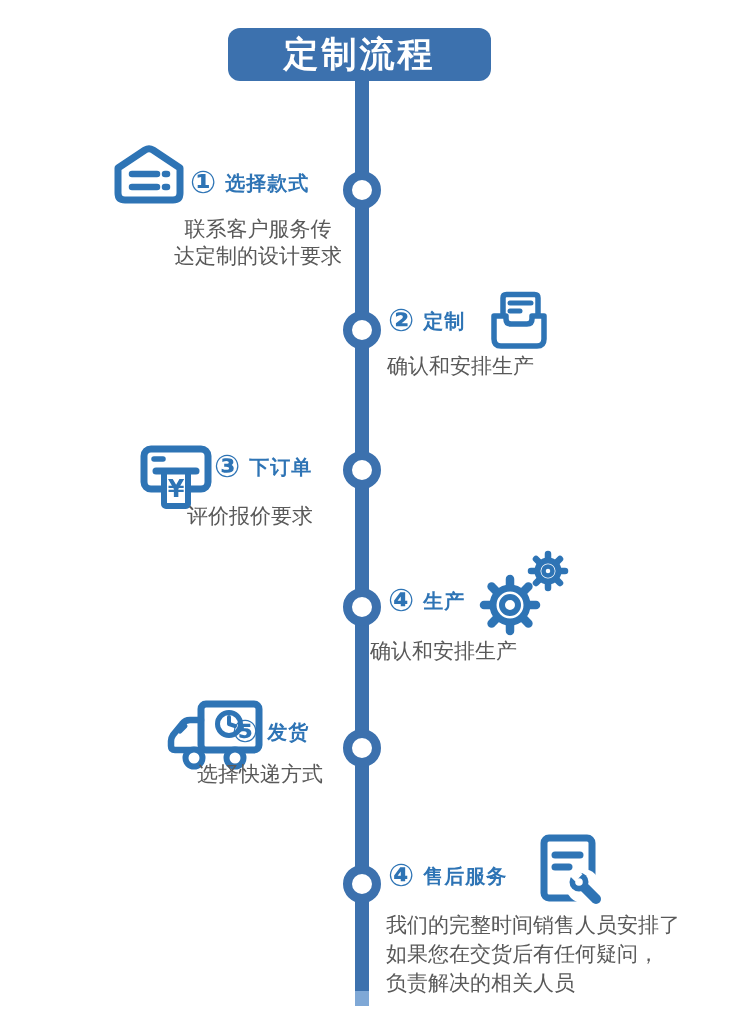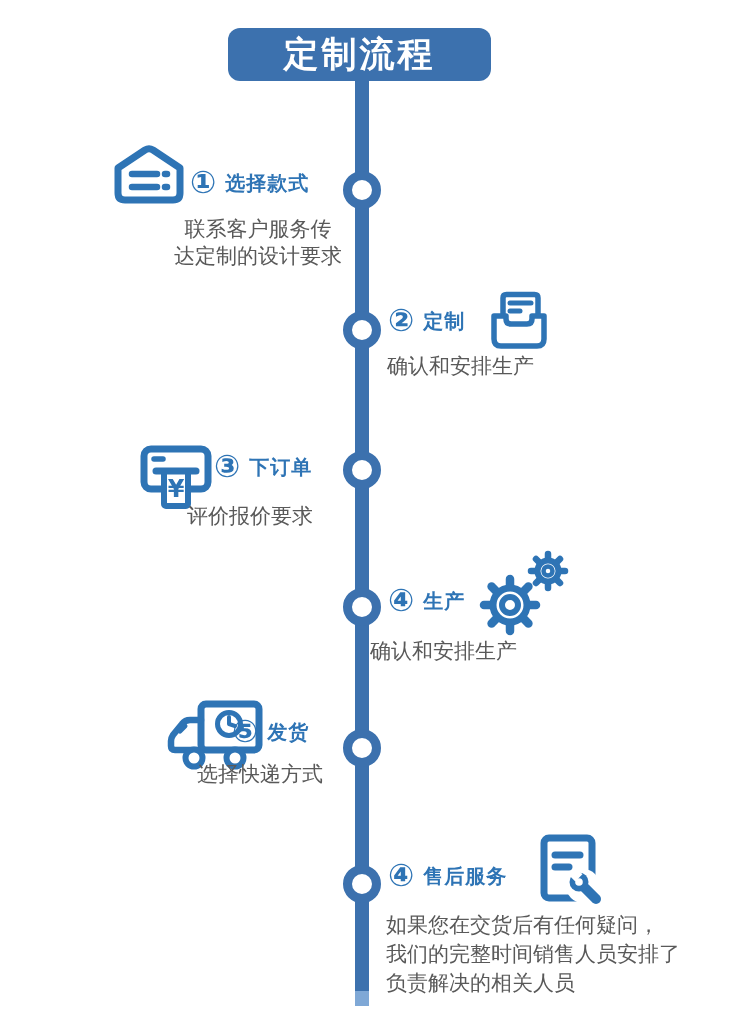--- a/index.html
+++ b/index.html
@@ -176,18 +176,18 @@
       <line x1="17" y1="22" x2="42" y2="22" stroke-width="7"></line>
       <line x1="17" y1="34" x2="31" y2="34" stroke-width="7"></line>
       <circle cx="45" cy="53" r="17" fill="#fff" stroke="none"></circle>
       <line x1="47" y1="55" x2="58" y2="66" stroke-width="10"></line>
       <circle cx="41" cy="49" r="9.5" fill="currentColor" stroke="none"></circle>
       <rect x="32" y="35.5" width="10" height="11" fill="#fff" stroke="none" transform="rotate(-45 37 41)"></rect>
       <circle cx="41" cy="49" r="3.8" fill="#fff" stroke="none"></circle>
     </svg>
   </div>
   <div class="desc wide" style="left:386px;top:910px">
+    <div>我们的完整时间销售人员安排了</div>
     <div>如果您在交货后有任何疑问，</div>
-    <div>我们的完整时间销售人员安排了</div>
     <div>负责解决的相关人员</div>
   </div>
 
 </div>
 
 </body></html>

